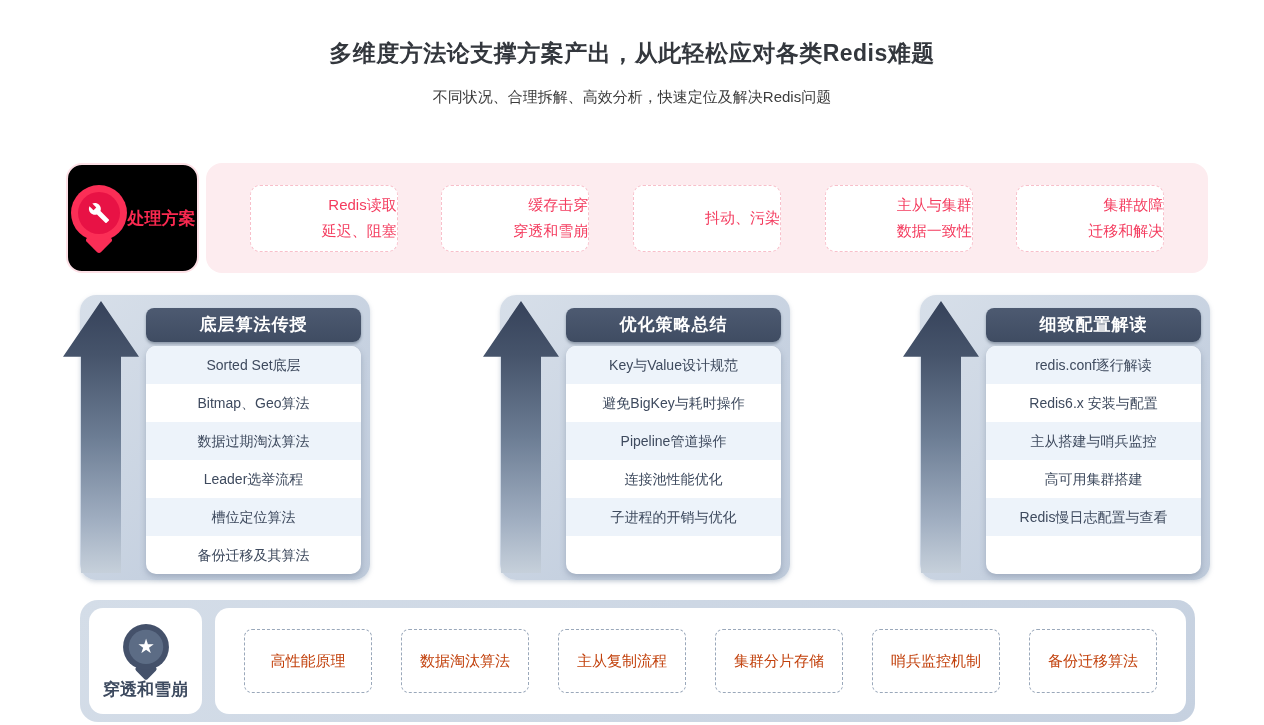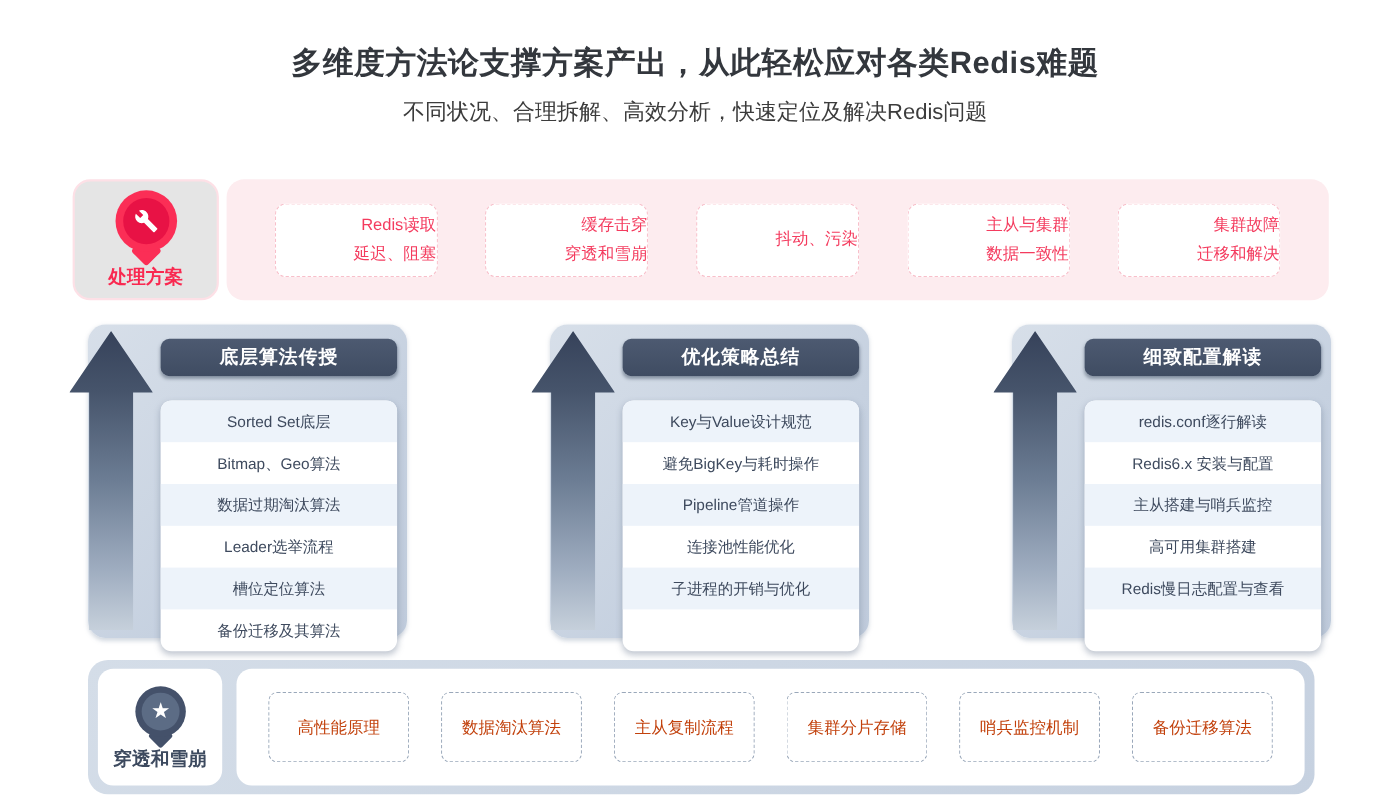--- a/index.html
+++ b/index.html
@@ -1,28 +1,28 @@
 <!DOCTYPE html>
 <html><head>
 <meta charset="utf-8">
 <style>
   * { margin:0; padding:0; box-sizing:border-box; }
   body { font-family:"Liberation Sans","DejaVu Sans",sans-serif; background:#fff; }
   .page { position:relative; width:1264px; height:725px; background:#fff; overflow:hidden; }
 
   .title { position:absolute; top:38px; left:0; right:0; text-align:center;
-           font-size:28px; font-weight:bold; color:#33373d; letter-spacing:.5px; }
+           font-size:23px; font-weight:bold; color:#33373d; letter-spacing:.5px; }
   .subtitle { position:absolute; top:88px; left:0; right:0; text-align:center;
-              font-size:20px; color:#3c3c3c; }
+              font-size:15px; color:#3c3c3c; }
 
   
   .solutions-strip { position:absolute; top:163px; left:66px; width:1142px; height:110px;
                      display:flex; gap:7px; }
-  .solutions-card { width:133px; height:110px; background:#e5e5e5; border:2px solid #fde0e6;
-                    border-radius:16px; display:flex; flex-direction:column; align-items:center;
+  .solutions-card { width:133px; height:110px; background:#000000; border:2px solid #fde0e6;
+                    border-radius:16px; display:flex; flex-direction:row; align-items:center;
                     justify-content:center; }
   .solutions-label { color:#f92950; font-weight:bold; font-size:17px; margin-top:1px; }
   .solutions-panel { flex:1; background:#fdecef; border-radius:16px; display:flex;
                      align-items:center; justify-content:space-evenly; }
   .solution-box { width:148px; height:67px; background:#fff; border:1px dashed #f8bfca;
                   border-radius:10px; color:#f43b5e; font-size:15px; text-align:center;
                   display:flex; flex-direction:column; justify-content:center; line-height:26px;align-items:flex-end; }
 
   
   .pin { position:relative; width:58px; height:66px; }
@@ -46,21 +46,21 @@
             background:linear-gradient(135deg,#d7dfe9 0%,#c6d1e0 60%,#bfcbdb 100%);
             box-shadow:0 2px 4px rgba(130,145,168,.35); }
   .arrow { position:absolute; left:-17px; top:6px; width:76px; height:272px;
            background:linear-gradient(180deg,#36425a 0%,#46546b 20%,#6c7d94 50%,#9fadc0 80%,#c6d0db 100%);
            clip-path:polygon(50% 0%,100% 20.5%,76.3% 20.5%,76.3% 100%,23.7% 100%,23.7% 20.5%,0% 20.5%); }
   .col-inner { position:absolute; left:66px; right:9px; top:13px; }
   .col-header { height:34px; background:linear-gradient(180deg,#4d5a71,#3f4c62);
                 border-radius:8px; color:#fff; font-weight:bold; font-size:17px;
                 line-height:34px; text-align:center; letter-spacing:1px;
                 box-shadow:0 2px 3px rgba(55,70,92,.45); }
-  .col-items { margin-top:22px; height:228px; background:#fff; border-radius:10px;
+  .col-items { margin-top:4px; height:228px; background:#fff; border-radius:10px;
                overflow:hidden; box-shadow:0 3px 6px rgba(100,115,140,.4); }
   .col-item { height:38px; line-height:38px; text-align:center; font-size:14px; color:#3e4a5e; }
   .col-item:nth-child(odd) { background:#edf3fa; }
 
   
   .principles-strip { position:absolute; top:600px; left:80px; width:1115px; height:122px;
                       background:linear-gradient(135deg,#d4dde8 0%,#c6d1e0 100%);
                       border-radius:18px; display:flex; align-items:center;
                       padding:0 9px; gap:13px; }
   .principles-card { width:113px; height:106px; background:#fff; border-radius:14px;

